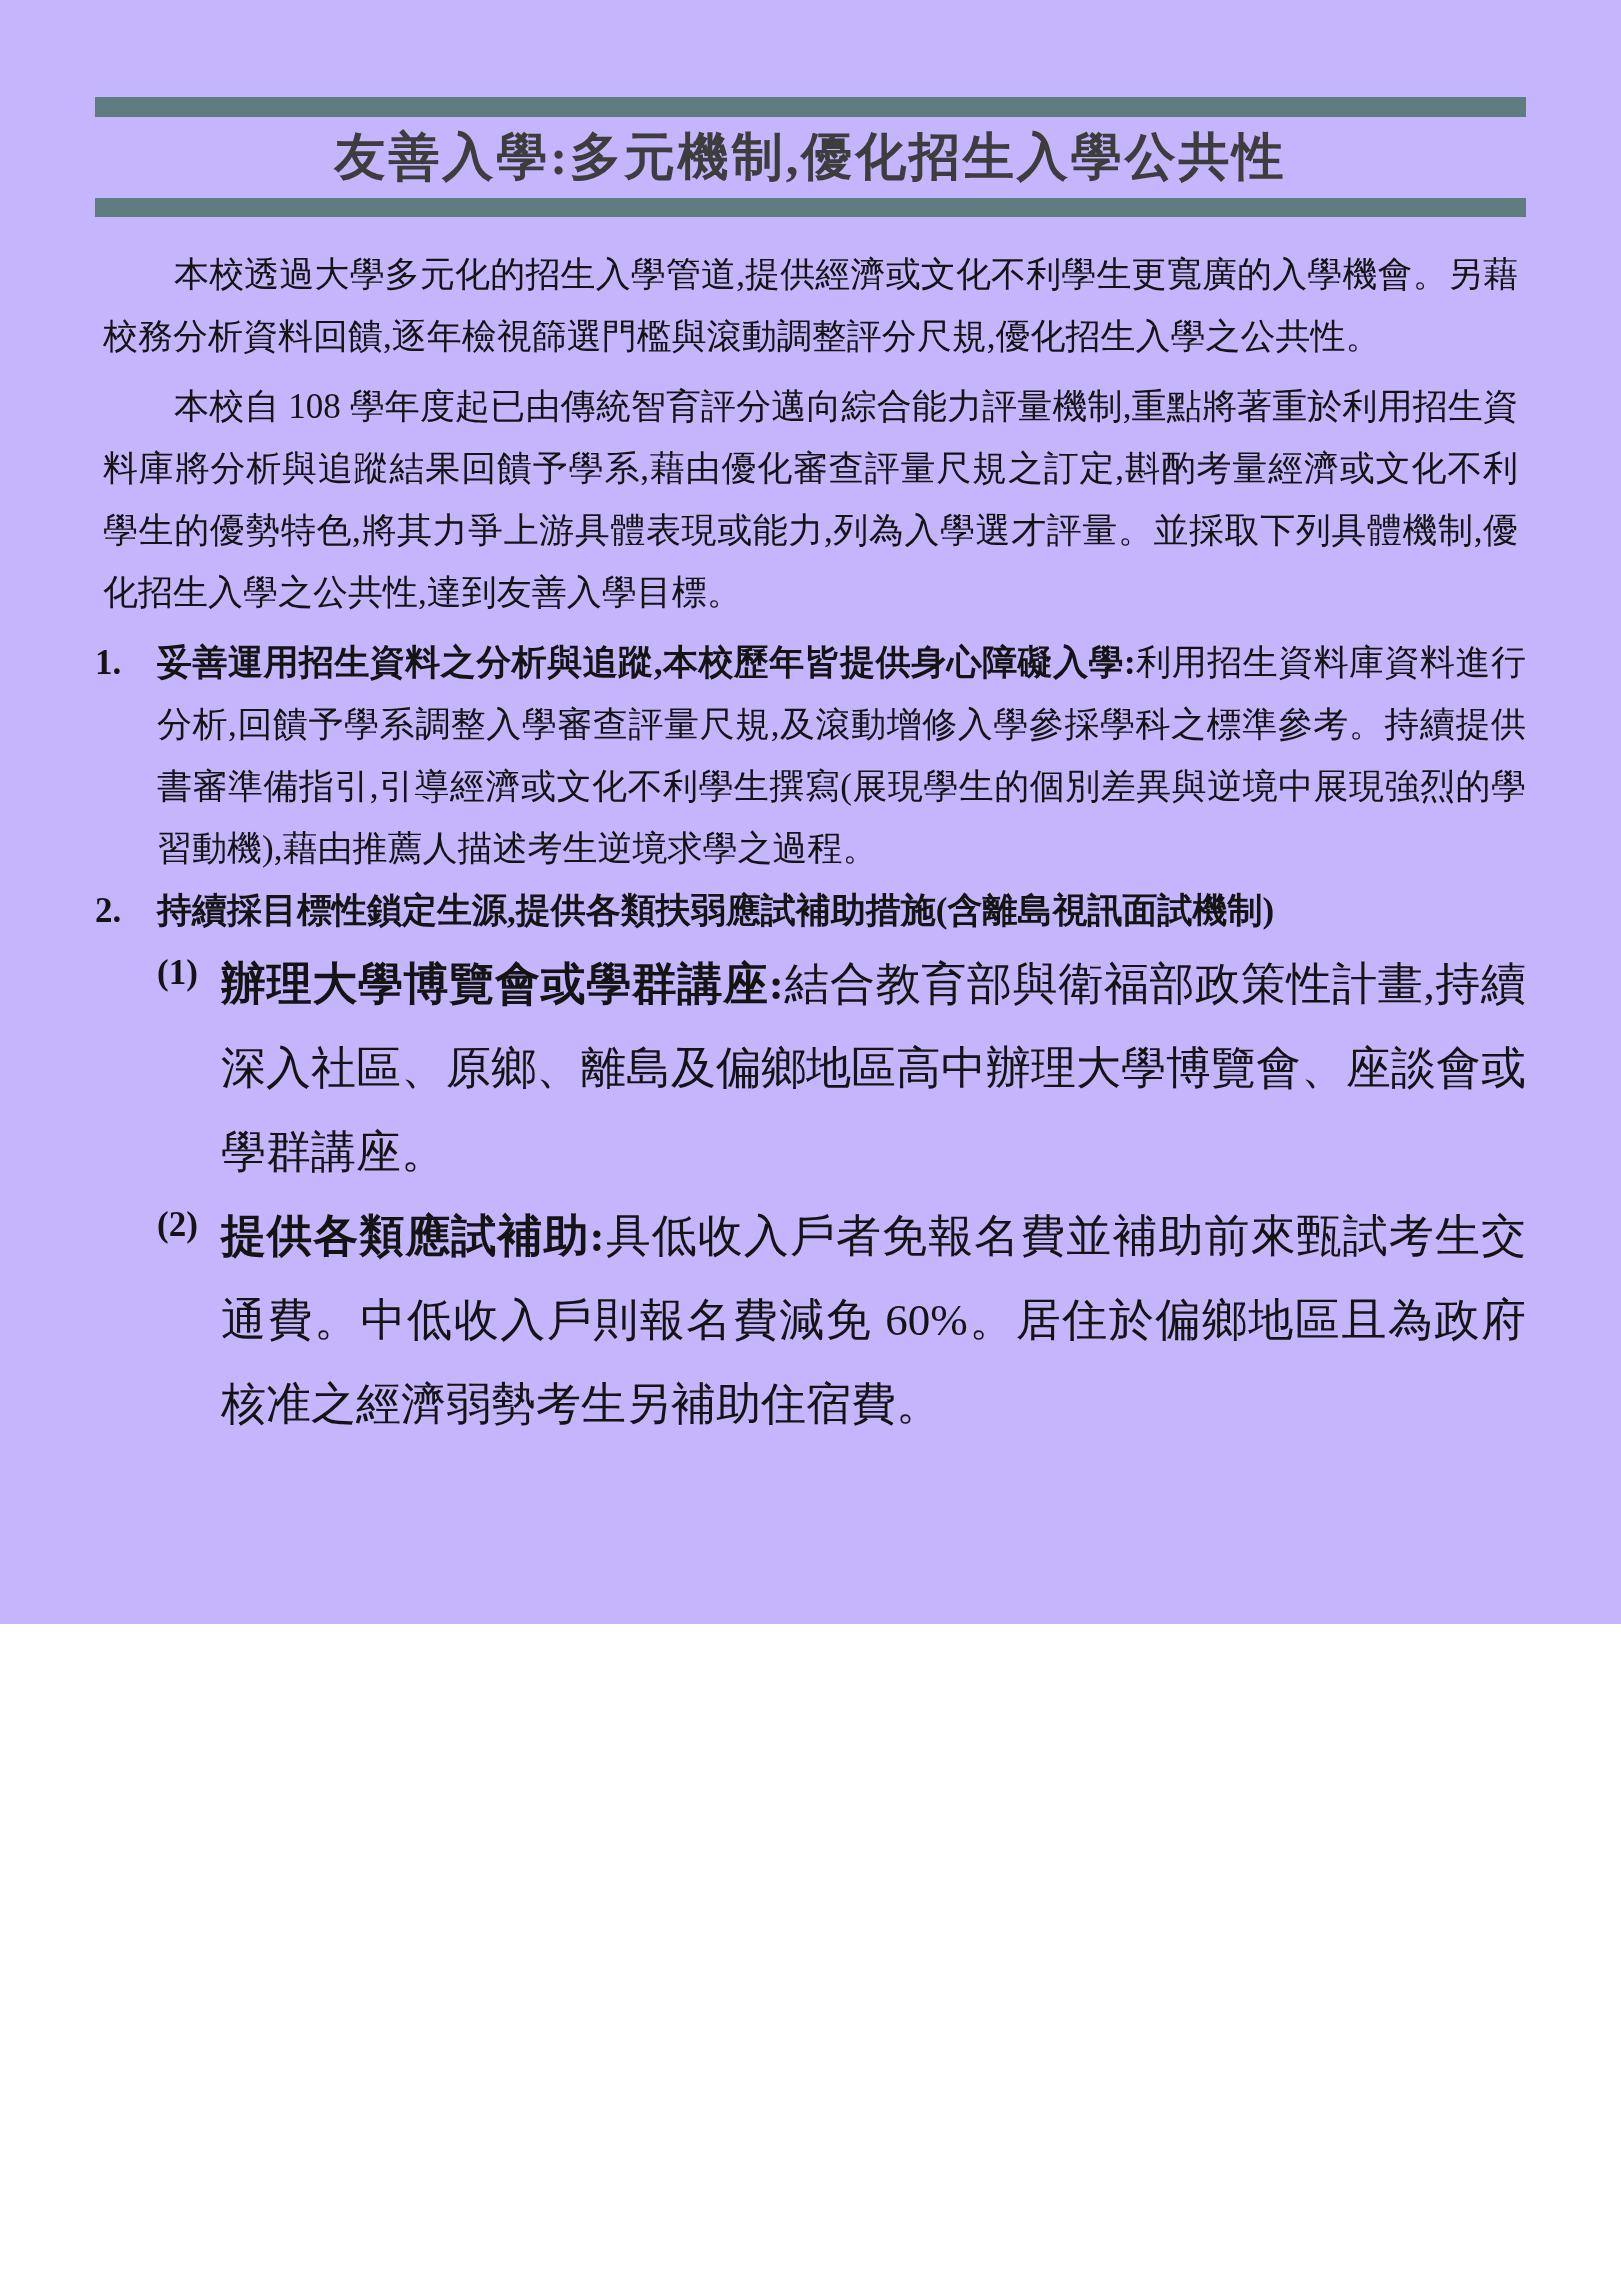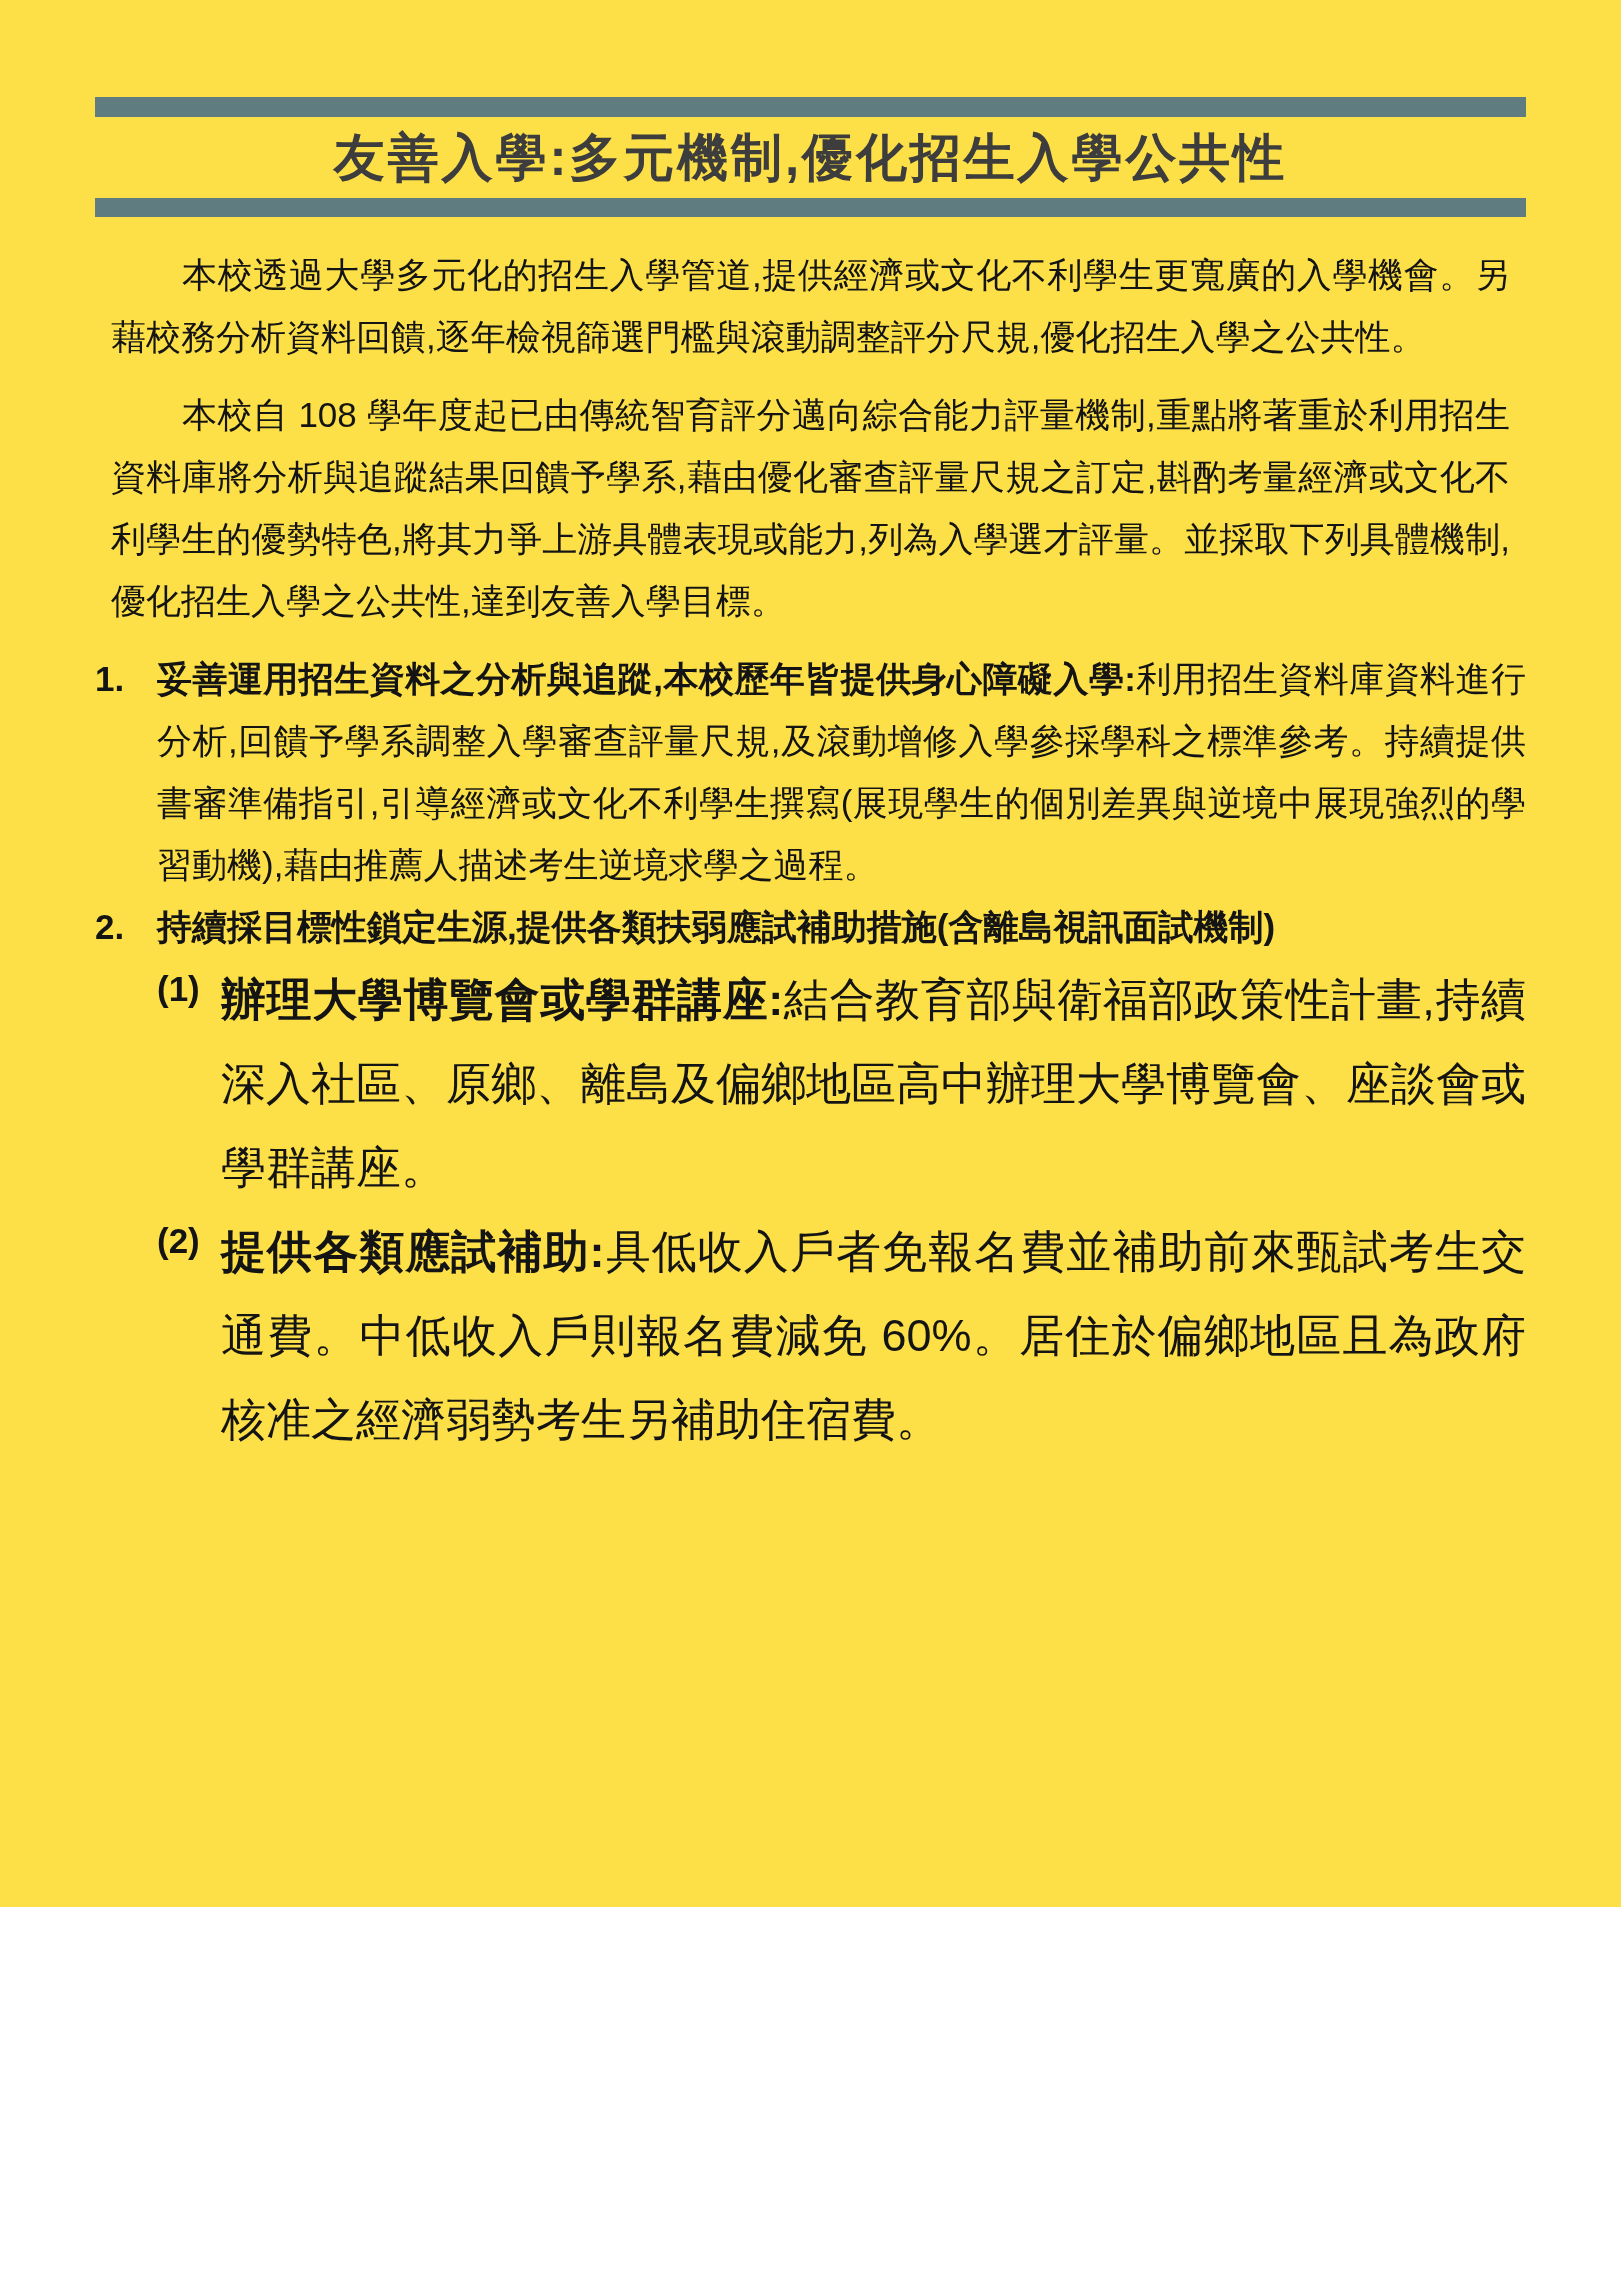--- a/index.html
+++ b/index.html
@@ -3,23 +3,23 @@
 <meta charset="utf-8">
 <style>
   html, body {
     margin: 0;
     padding: 0;
     background: #ffffff;
   }
   .page {
     position: relative;
     width: 1621px;
-    height: 1907px;
-    background: #fde047;
-    font-family: Liberation Sans, sans-serif;
+    height: 1624px;
+    background: #c4b5fd;
+    font-family: Liberation Serif, serif;
     color: #111111;
     overflow: hidden;
   }
   .content {
     padding: 97px 95px 0 95px;
   }
   .accent-bar {
     height: 19.6px;
     background: #5f7c80;
   }
@@ -32,21 +32,21 @@
     color: #3d3d3d;
     text-align: center;
     line-height: 71px;
     margin: 5.9px 0 4.9px 0;
     letter-spacing: 2.9px;
   }
   p.body-par {
     font-size: 35px;
     line-height: 62px;
     text-align: justify;
-    margin: 16px;
+    margin: 8px;
     color: #141414;
   }
   p.body-par.first {
     margin-top: 27.4px;
   }
   .indent2 {
     text-indent: 71px;
   }
   h2.section-heading {
     font-size: 40px;

